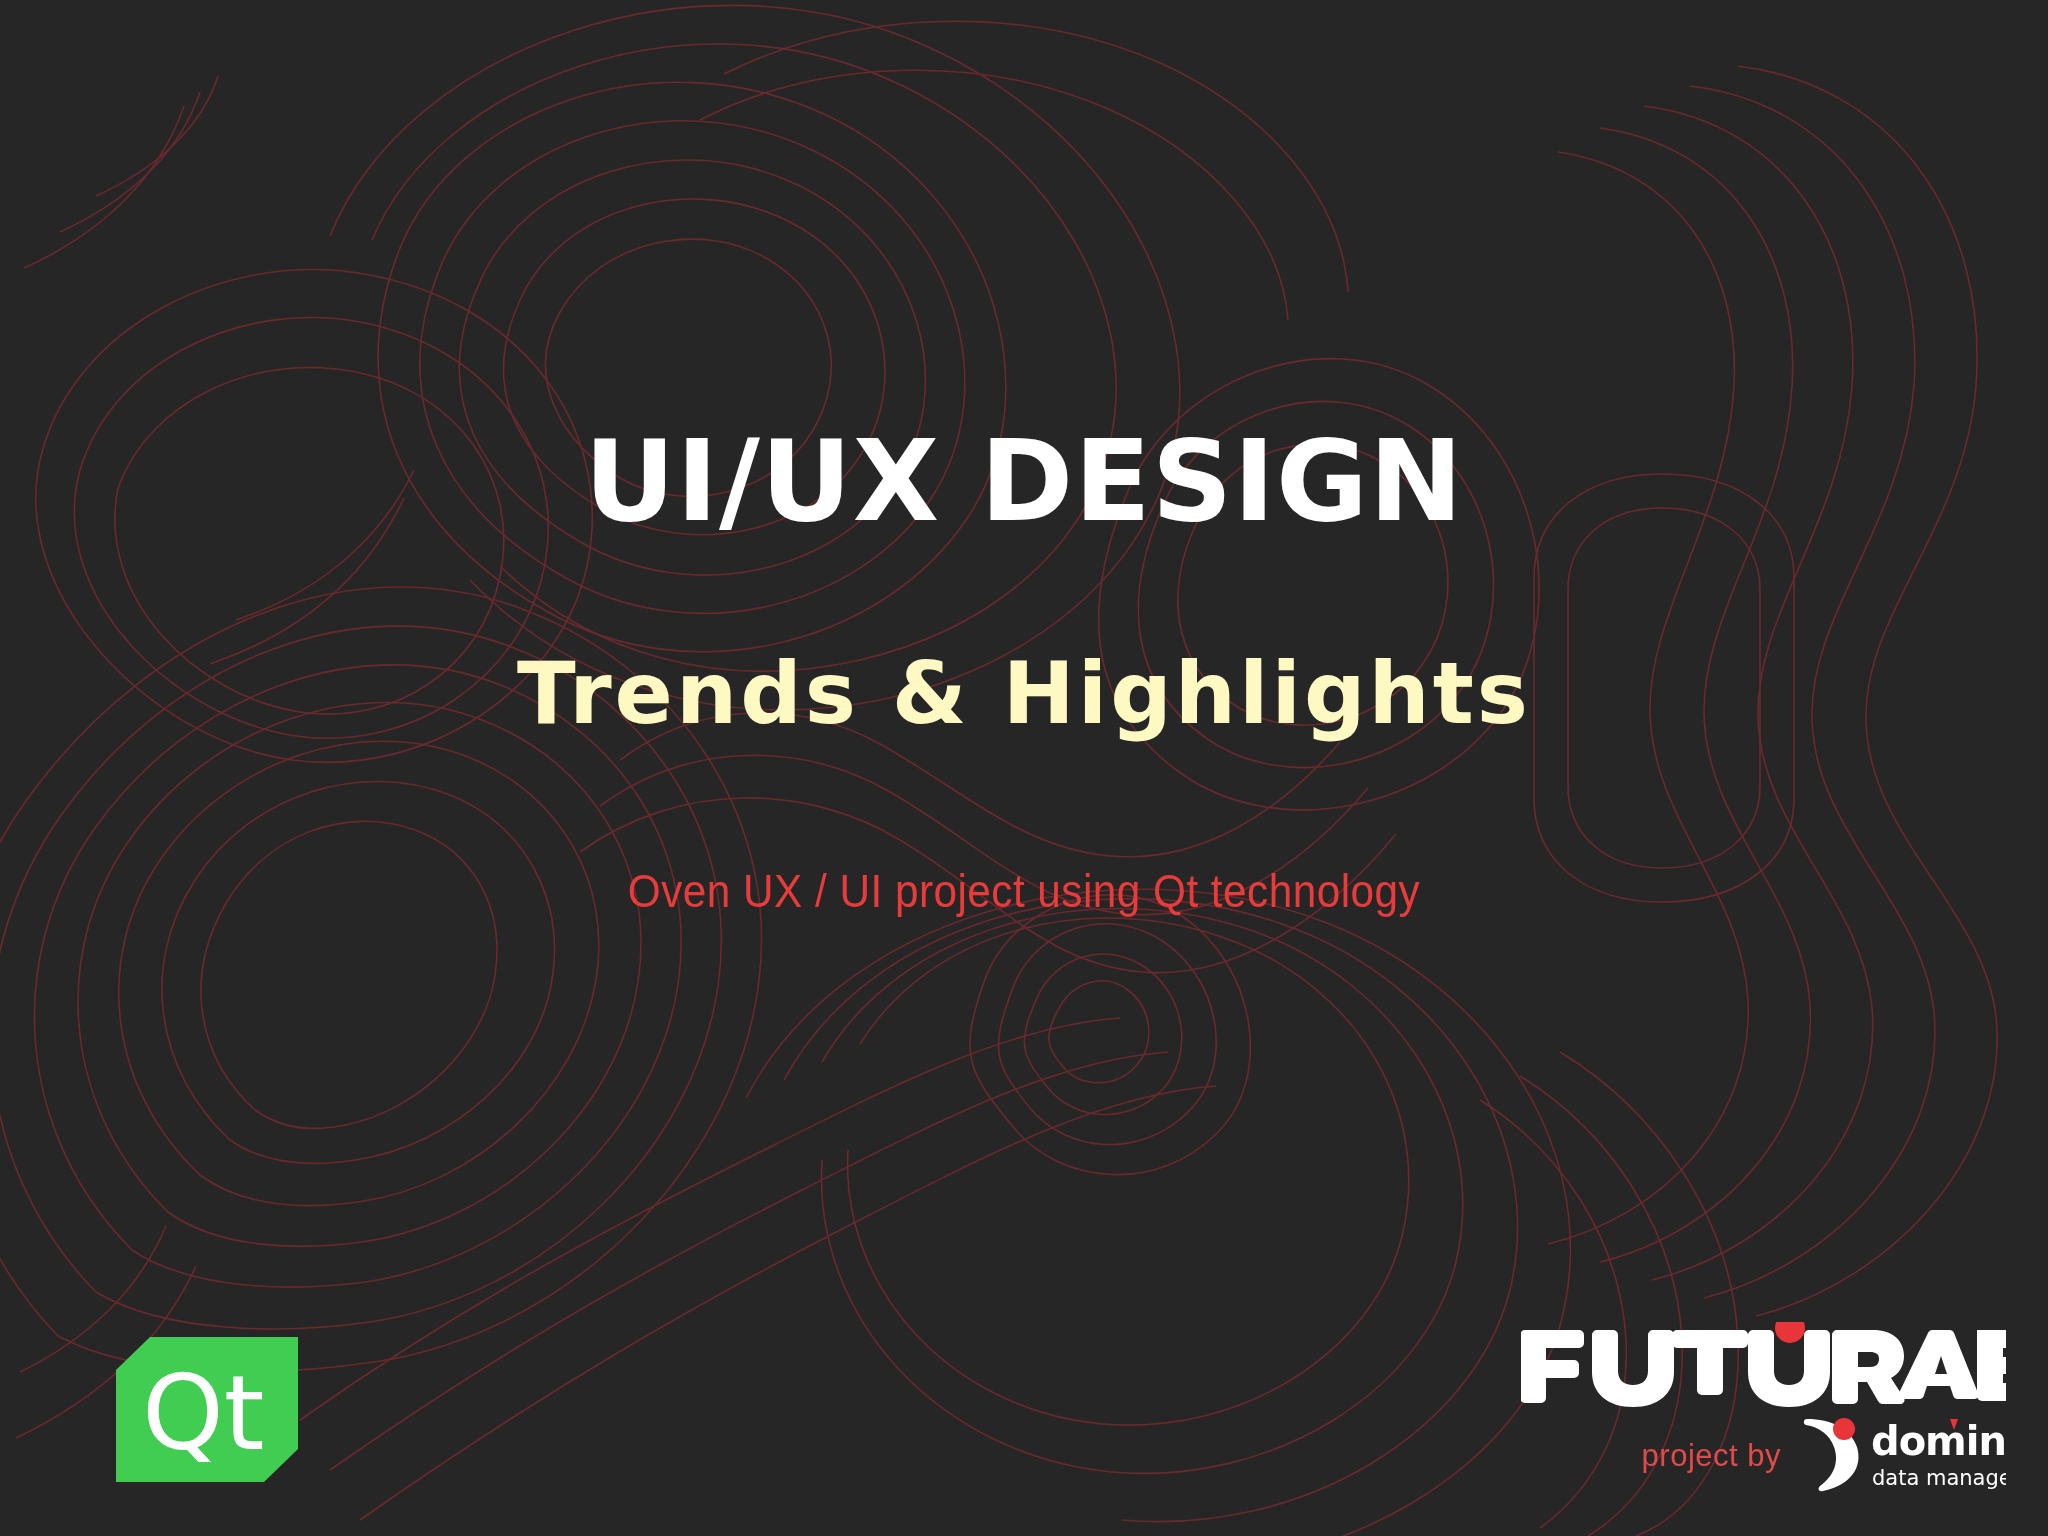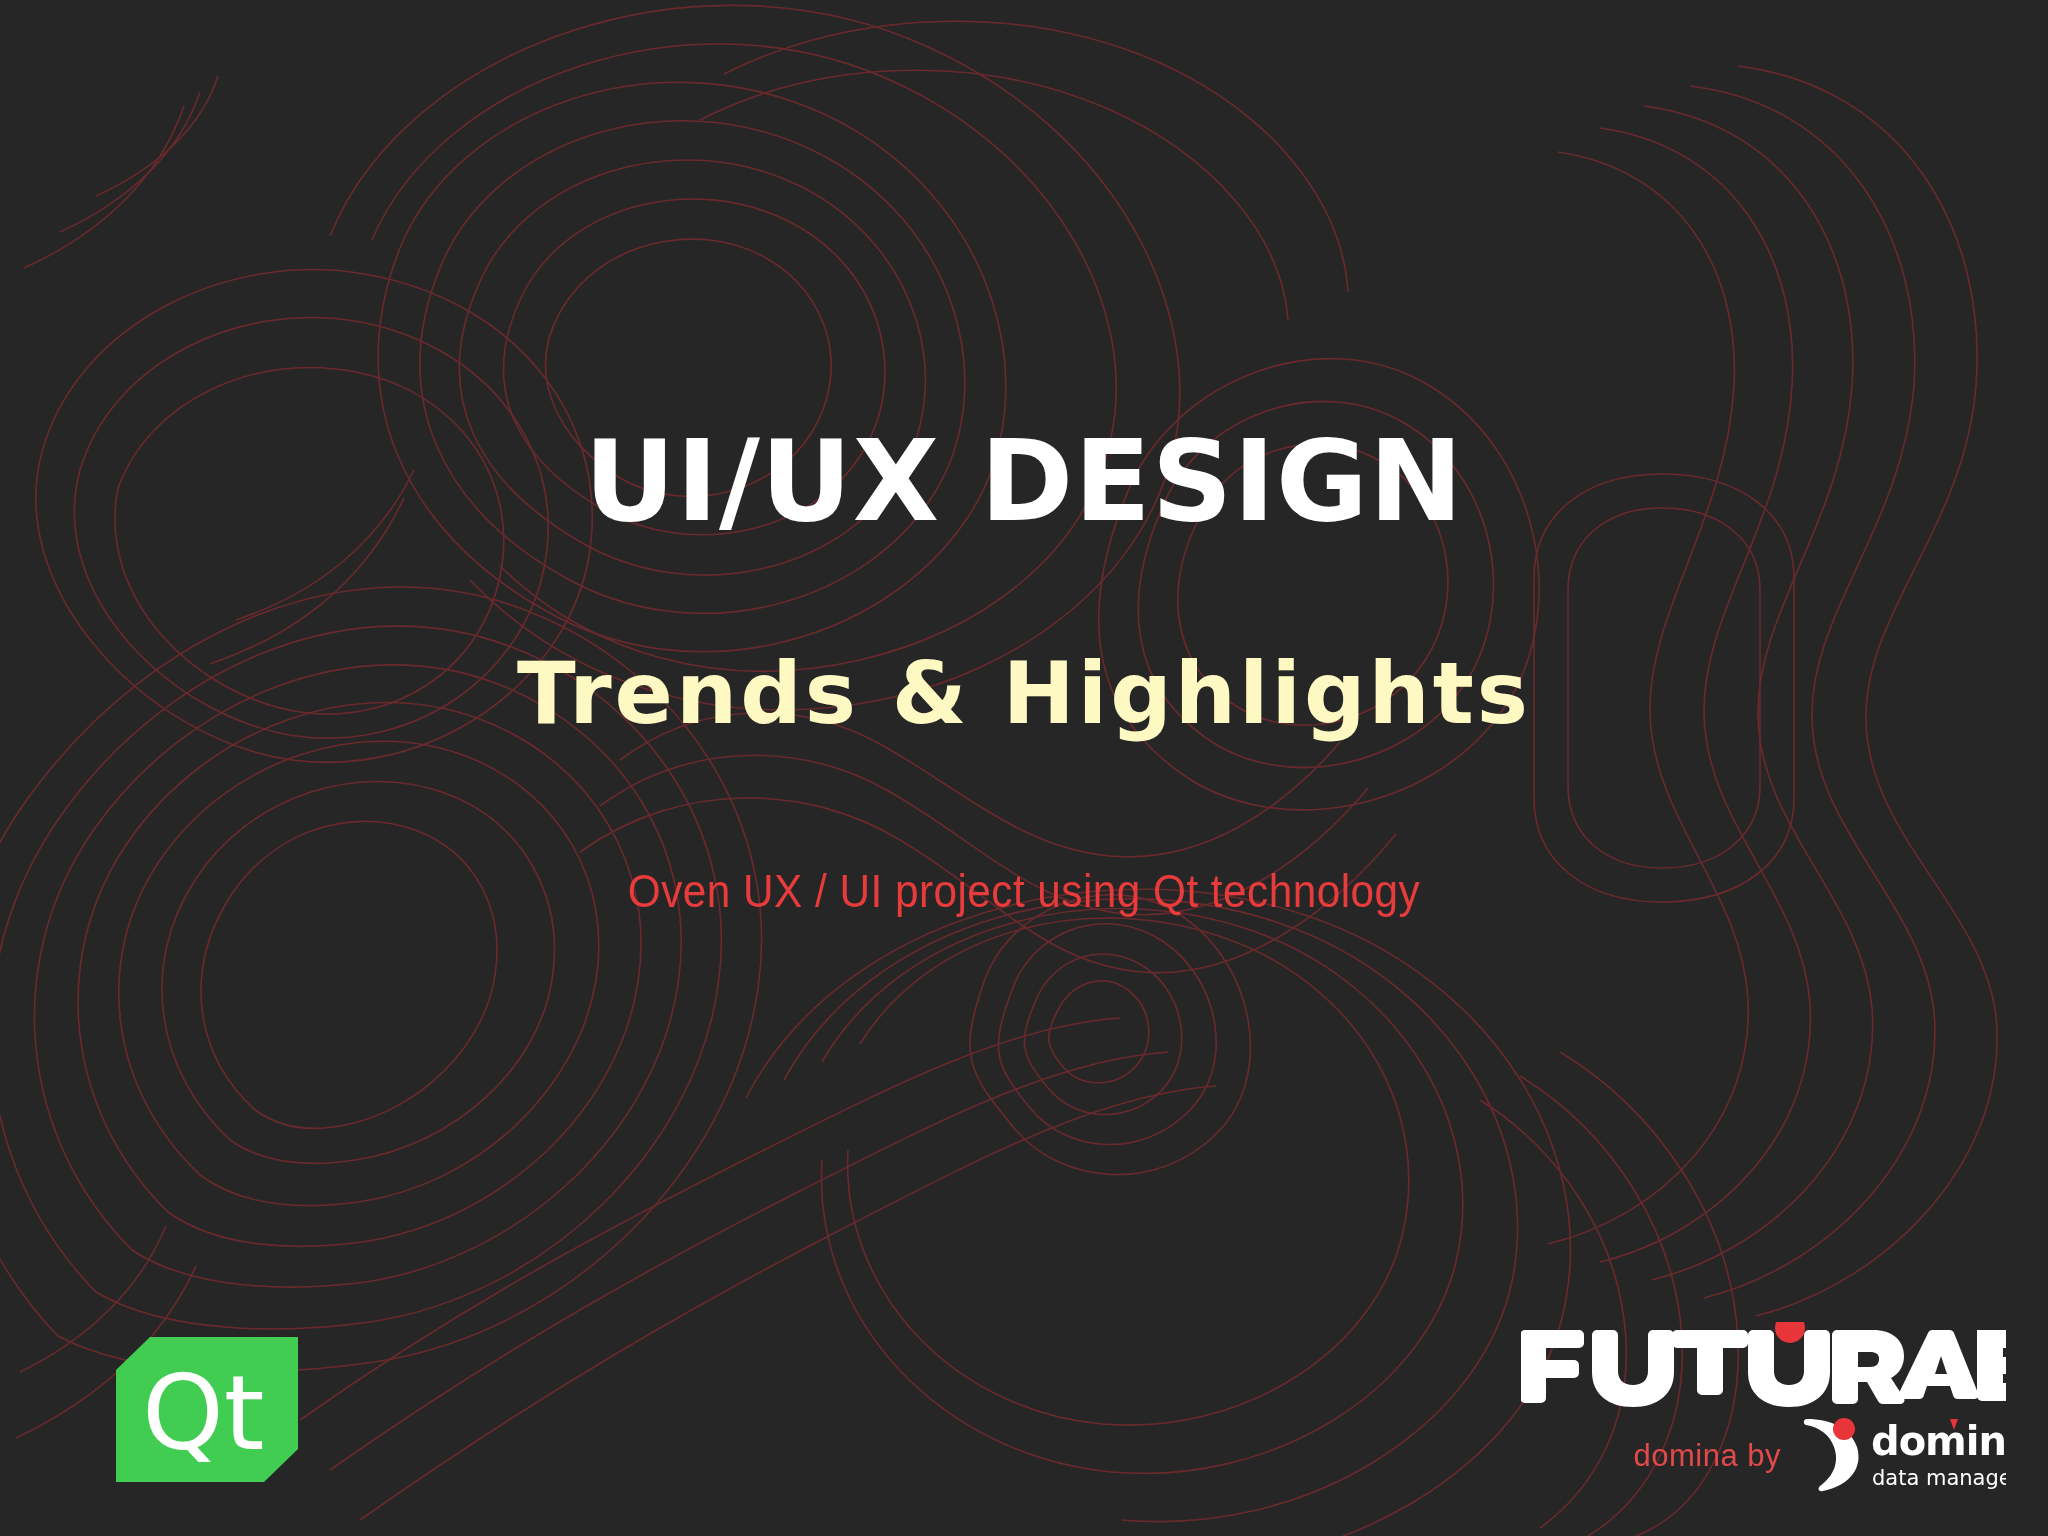--- a/index.html
+++ b/index.html
@@ -223,21 +223,21 @@
         <path d="M316 8 h36 c19 0 31 10 31 26 c0 10 -5 18 -13 22 l13 20 a4 4 0 0 1 -3 6 h-19 a5 5 0 0 1 -4 -3 l-11 -19 h-9 v17 a5 5 0 0 1 -5 5 h-16 a5 5 0 0 1 -5 -5 v-64 a5 5 0 0 1 5 -5 z m21 22 v15 h12 c6 0 9 -3 9 -8 c0 -5 -3 -7 -9 -7 z"></path>
 
         <path d="M407 11 a5 5 0 0 1 5 -3 h16 a5 5 0 0 1 5 3 l24 60 a4 4 0 0 1 -4 6 h-16 a5 5 0 0 1 -5 -4 l-3 -9 h-23 l-3 9 a5 5 0 0 1 -5 4 h-16 a4 4 0 0 1 -4 -6 z m13 23 l-6 18 h12 z"></path>
 
         <path d="M461 8 h52 a5 5 0 0 1 5 5 v8 a5 5 0 0 1 -5 5 h-31 v9 h27 a5 5 0 0 1 5 5 v7 a5 5 0 0 1 -5 5 h-27 v9 h31 a5 5 0 0 1 5 5 v8 a5 5 0 0 1 -5 5 h-52 a5 5 0 0 1 -5 -5 v-66 z"></path>
       </g>
       <circle cx="269" cy="6" r="15" fill="#e8353a"></circle>
     </svg>
 
     <div id="powered-row">
-      <span id="powered-by">domina by</span>
+      <span id="powered-by">project by</span>
 
       <svg id="domina-logo" viewBox="0 0 205 78">
 
         <path d="M6 2 C30 2 50 12 56 30 C62 50 50 68 22 74 C18 75 16 72 19 69 C34 58 38 44 33 30 C29 18 18 10 5 8 C2 7 2 2 6 2 Z" fill="#ffffff"></path>
         <circle cx="43" cy="12" r="11" fill="#e8353a"></circle>
 
         <text x="70" y="38" fill="#ffffff" font-family="DejaVu Sans, sans-serif" font-size="40" font-weight="bold" letter-spacing="-1">domina</text>
 
         <path d="M149 2 l8 0 l-4 11 z" fill="#e8353a"></path>
         <text x="71" y="68" fill="#ffffff" font-family="DejaVu Sans, sans-serif" font-size="21" font-weight="normal">data management</text>

